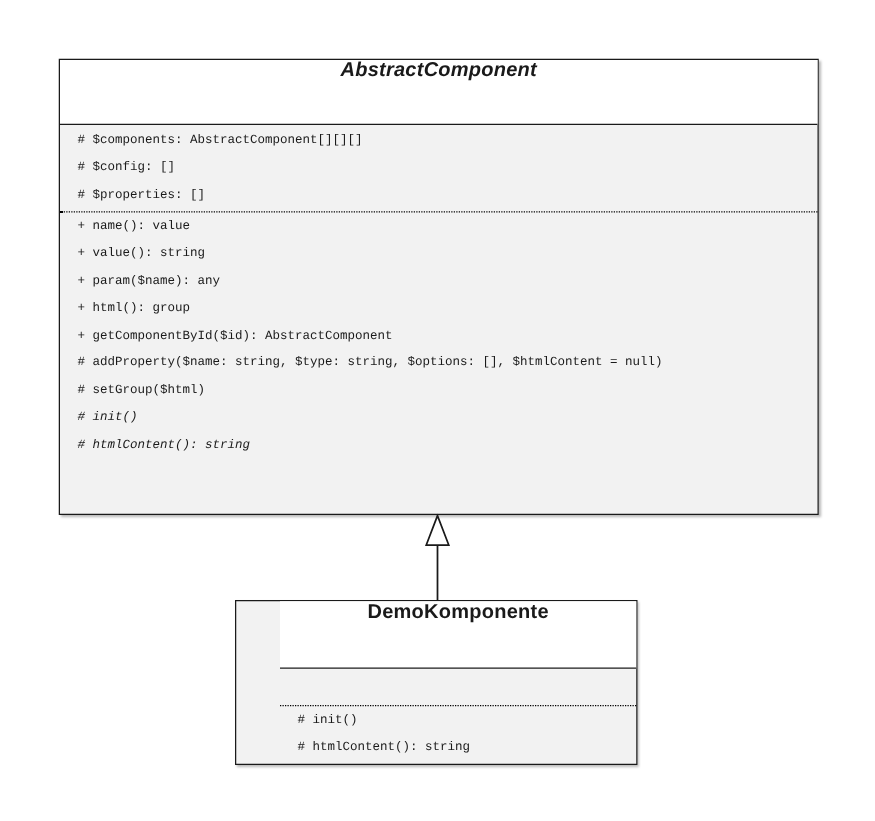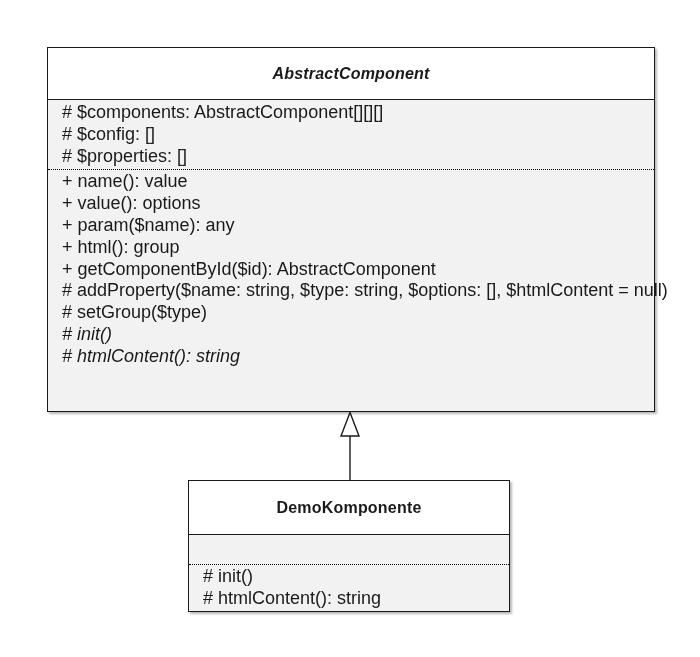--- a/index.html
+++ b/index.html
@@ -14,47 +14,48 @@
   .uml-class {
     position: absolute;
     border: 1.5px solid var(--border-color, #1a1a1a);
     background: var(--body-fill, #f2f2f2);
     box-shadow: 1.5px 1.5px 2px rgba(0,0,0,0.28);
   }
   .uml-header {
     background: var(--header-fill, #ffffff);
     border-bottom: 1.4px solid var(--border-color, #1a1a1a);
     display: flex;
-    align-items: center;
+    align-items: flex-start;
     justify-content: center;
   }
   .uml-title {
     font-weight: bold;
     font-size: 16px;
     letter-spacing: 0.2px;
   }
   .italic { font-style: italic; }
   .uml-body { padding-top: 2px; }
   .uml-attrs, .uml-methods { width: 100%; }
   .member {
-    font-size: 18px;
+    font-size: 10px;
     line-height: 21.8px;
     padding-left: 14px;
     white-space: nowrap;
+    font-family: Liberation Mono, monospace;
   }
   .member-separator {
     height: 0;
     border-top: 1px dotted #000;
     margin: 2px 0 1px 0;
   }
   
   #class-a { left: 47px; top: 47px; width: 608px; height: 365px; }
   #class-a .uml-header { height: 52px; }
   
-  #class-b { left: 188px; top: 480px; width: 322px; height: 132px; }
+  #class-b { left: 188px; top: 480px; width: 322px; height: 132px; padding-left: 35px; }
   #class-b .uml-header { height: 54px; }
   #class-b .uml-attrs { min-height: 25px; }
   
   #inheritance-arrow {
     position: absolute;
     left: 330px; top: 410.5px;
     width: 40px; height: 70px;
   }
 </style>
 </head>
@@ -66,26 +67,26 @@
   </div>
   <div class="uml-body">
     <div class="uml-attrs">
         <div class="member"># $components: AbstractComponent[][][]</div>
         <div class="member"># $config: []</div>
         <div class="member"># $properties: []</div>
       </div>
     <div class="member-separator"></div>
     <div class="uml-methods">
         <div class="member">+ name(): value</div>
-        <div class="member">+ value(): options</div>
+        <div class="member">+ value(): string</div>
         <div class="member">+ param($name): any</div>
         <div class="member">+ html(): group</div>
         <div class="member">+ getComponentById($id): AbstractComponent</div>
         <div class="member"># addProperty($name: string, $type: string, $options: [], $htmlContent = null)</div>
-        <div class="member"># setGroup($type)</div>
+        <div class="member"># setGroup($html)</div>
         <div class="member italic"># init()</div>
         <div class="member italic"># htmlContent(): string</div>
       </div>
   </div>
 </div>
 
 <svg id="inheritance-arrow" viewBox="0 0 40 70">
   <line x1="20" y1="24" x2="20" y2="70" stroke="#1a1a1a" stroke-width="1.4"></line>
   <polygon points="20,1.5 11,25 29,25" fill="#ffffff" stroke="#1a1a1a" stroke-width="1.4"></polygon>
 </svg>

